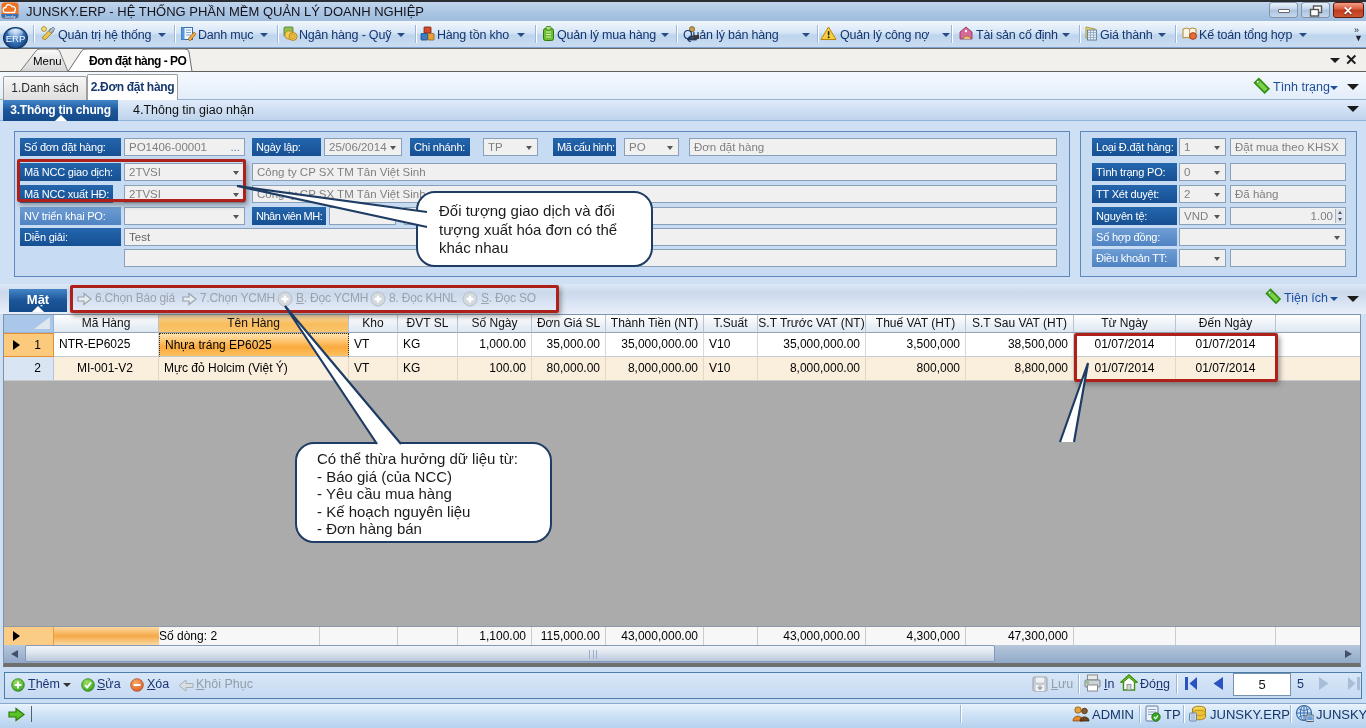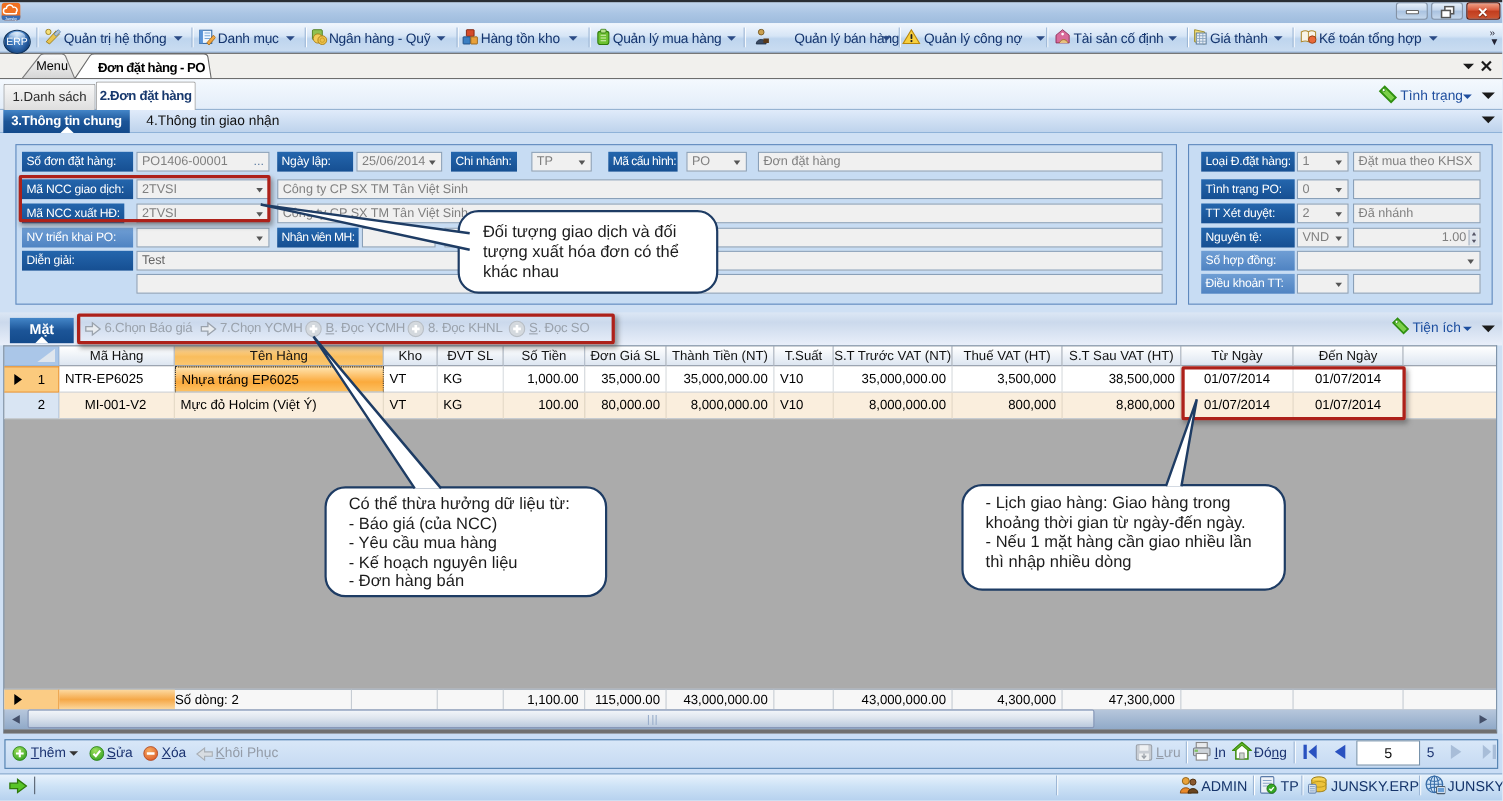--- a/index.html
+++ b/index.html
@@ -110,20 +110,21 @@
 <body>
 <div id="root">
 
   <div id="titlebar" class="abs"></div>
   <svg class="abs" style="left:1px;top:2px;" width="18" height="17" viewBox="0 0 18 17">
       <rect x="0.5" y="0.5" width="17" height="16" rx="3" fill="#f07020"></rect>
       <path d="M0.5,12 h17 v1.5 a3,3 0 0 1 -3,3 h-11 a3,3 0 0 1 -3,-3 Z" fill="#3a6eb5"></path>
       <path d="M4.5,10.5 a2.5,2.5 0 0 1 0.3,-5 a3.2,3.2 0 0 1 6.2,-0.8 a2.6,2.6 0 0 1 2.6,4.4 q0.9,1.4 -0.6,1.4 Z" fill="none" stroke="#fff" stroke-width="1.3"></path>
       <text x="9" y="15.8" font-size="3.5" fill="#fff" text-anchor="middle" font-family="Liberation Sans">Junsky</text>
     </svg>
+<div id="titletext" class="abs">JUNSKY.ERP - HỆ THỐNG PHẦN MỀM QUẢN LÝ DOANH NGHIỆP</div>
   <div id="btnmin" class="abs winbtn">
       <i></i>
     </div>
   <div id="btnres" class="abs winbtn">
       <svg style="position:absolute;left:7px;top:2px;" width="14" height="12" viewBox="0 0 14 12">
         <rect x="4.5" y="1" width="8" height="6.5" fill="#fff" stroke="#555" stroke-width="1.4"></rect>
         <rect x="1.5" y="4.5" width="8" height="6.5" fill="#fff" stroke="#555" stroke-width="1.4"></rect>
       </svg>
     </div>
   <div id="btncls" class="abs winbtn">
@@ -173,21 +174,21 @@
       <path d="M5,6 h5 M5,8.5 h5 M5,11 h5" stroke="#d8f0b8" stroke-width="1"></path>
     </svg>
   <div class="abs mi" style="left:557px;">Quản lý mua hàng</div>
   <div class="abs mArr" style="left:661px;"></div>
   <div class="abs msep" style="left:676px;"></div>
   <svg class="abs micon" style="left:685px;" viewBox="0 0 15 15">
       <circle cx="7" cy="3.2" r="2.6" fill="#caa050" stroke="#6a4a10" stroke-width="0.7"></circle>
       <path d="M2.5,14 C2.5,8.5 11.5,8.5 11.5,14 Z" fill="#3a4a62" stroke="#1a2a40" stroke-width="0.7"></path>
       <path d="M9,9 h5 v4 h-5 Z" fill="#5a3a1a"></path>
     </svg>
-  <div class="abs mi" style="left:722px;">Quản lý bán hàng</div>
+  <div class="abs mi" style="left:683px;">Quản lý bán hàng</div>
   <div class="abs mArr" style="left:802px;"></div>
   <div class="abs msep" style="left:817px;"></div>
   <svg class="abs micon" style="left:820px;width:17px;height:15px" viewBox="0 0 17 15">
       <path d="M8.5,1 L16,13.5 L1,13.5 Z" fill="#f7cf3e" stroke="#b8860b" stroke-width="1"></path>
       <rect x="7.8" y="5" width="1.6" height="4.5" rx="0.8" fill="#222"></rect>
       <circle cx="8.6" cy="11.3" r="1" fill="#222"></circle>
     </svg>
   <div class="abs mi" style="left:840px;">Quản lý công nợ</div>
   <div class="abs mArr" style="left:942px;"></div>
   <div class="abs msep" style="left:951px;"></div>
@@ -282,21 +283,21 @@
   <div class="fld" style="left:124px; top:249px; width:933px;"></div>
 
   <div class="flbl" style="left:1092px; top:138px; width:85px;">Loại Đ.đặt hàng:</div>
   <div class="fld dd" style="left:1179px; top:138px; width:47px;">1</div>
   <div class="fld" style="left:1230px; top:138px; width:116px;">Đặt mua theo KHSX</div>
   <div class="flbl" style="left:1092px; top:163px; width:85px;">Tình trạng PO:</div>
   <div class="fld dd" style="left:1179px; top:163px; width:47px;">0</div>
   <div class="fld" style="left:1230px; top:163px; width:116px;"></div>
   <div class="flbl" style="left:1092px; top:185px; width:85px;">TT Xét duyệt:</div>
   <div class="fld dd" style="left:1179px; top:185px; width:47px;">2</div>
-  <div class="fld" style="left:1230px; top:185px; width:116px;">Đã nhánh</div>
+  <div class="fld" style="left:1230px; top:185px; width:116px;">Đã hàng</div>
   <div class="flbl" style="left:1092px; top:207px; width:85px;">Nguyên tệ:</div>
   <div class="fld dd" style="left:1179px; top:207px; width:47px;">VND</div>
   <div class="fld" style="left:1230px; top:207px; width:116px; text-align:right; padding-right:12px;">1.00<span class="spin"></span></div>
   <div class="flbl lt" style="left:1092px; top:228px; width:85px;">Số hợp đồng:</div>
   <div class="fld dd" style="left:1179px; top:228px; width:167px;"></div>
   <div class="flbl lt" style="left:1092px; top:249px; width:85px;">Điều khoản TT:</div>
   <div class="fld dd" style="left:1179px; top:249px; width:47px;"></div>
   <div class="fld" style="left:1230px; top:249px; width:116px;"></div>
 
   <div id="gridtool" class="abs"></div>
@@ -334,21 +335,21 @@
 
   <div id="grid" class="abs">
 
     <div class="gh" style="left:0; width:50px; background:#aac6e8; border-right:1px solid #93b3d8; border-bottom:1px solid #93b3d8;">
         <i style="position:absolute;right:3px;bottom:3px;width:0;height:0;border-left:16px solid transparent;border-bottom:12px solid #dfe6ee;"></i>
       </div>
     <div class="gh" style="left:50px; width:105px;">Mã Hàng</div>
     <div class="gh" style="left:155px; width:190px; background:linear-gradient(#fcd9a2,#f9bd5c 55%,#fbc670);">Tên Hàng</div>
     <div class="gh" style="left:345px; width:49px;">Kho</div>
     <div class="gh" style="left:394px; width:60px;">ĐVT SL</div>
-    <div class="gh" style="left:454px; width:74px;">Số Tiền</div>
+    <div class="gh" style="left:454px; width:74px;">Số Ngày</div>
     <div class="gh" style="left:528px; width:74px;">Đơn Giá SL</div>
     <div class="gh" style="left:602px; width:98px;">Thành Tiền (NT)</div>
     <div class="gh" style="left:700px; width:54px;">T.Suất</div>
     <div class="gh" style="left:754px; width:108px;">S.T Trước VAT (NT)</div>
     <div class="gh" style="left:862px; width:100px;">Thuế VAT (HT)</div>
     <div class="gh" style="left:962px; width:108px;">S.T Sau VAT (HT)</div>
     <div class="gh" style="left:1070px; width:102px;">Từ Ngày</div>
     <div class="gh" style="left:1172px; width:100px;">Đến Ngày</div>
     <div class="gh" style="left:1272px; width:84px; border-right:none;"></div>
 
@@ -531,20 +532,19 @@
       <rect x="12.2" y="12.2" width="5.6" height="4" fill="#6aa0d8"></rect>
     </svg>
   <div class="abs sb" style="left:1316px;">JUNSKY</div>
 
   <div class="redbox" style="left:17px; top:159px; width:229px; height:43px;"></div>
   <div class="redbox" style="left:70px; top:285px; width:489px; height:28px;"></div>
   <div class="redbox" style="left:1074px; top:333px; width:204px; height:49px;"></div>
 
   <div class="bubble" id="bub1" style="left:416px; top:191px; width:237px; height:76px; padding:9px 0 0 21px; line-height:18.6px;">Đối tượng giao dịch và đối<br>tượng xuất hóa đơn có thể<br>khác nhau</div>
   <div class="bubble" id="bub2" style="left:295px; top:442px; width:257px; height:101px; padding:6px 0 0 20px; line-height:17.6px;">Có thể thừa hưởng dữ liệu từ:<br>- Báo giá (của NCC)<br>- Yêu cầu mua hàng<br>- Kế hoạch nguyên liệu<br>- Đơn hàng bán</div>
-  <div class="bubble" id="bub3" style="left:874px; top:440px; width:295px; height:97px; padding:7px 0 0 20px; line-height:17.6px;">- Lịch giao hàng: Giao hàng trong<br>khoảng thời gian từ ngày-đến ngày.<br>- Nếu 1 mặt hàng cần giao nhiều lần<br>thì nhập nhiều dòng</div>
 
   <svg id="svgtails" class="abs" viewBox="0 0 1366 728">
     <path d="M427,212 L237,186 L427,227" fill="#ffffff" stroke="#1e3c64" stroke-width="2.2"></path>
     <path d="M377,444 L285,306 L401,444" fill="#ffffff" stroke="#1e3c64" stroke-width="2.2"></path>
     <path d="M1060,442 L1088,363 L1074,442" fill="#ffffff" stroke="#1e3c64" stroke-width="2.2"></path>
   </svg>
 </div>
 
 </body></html>

